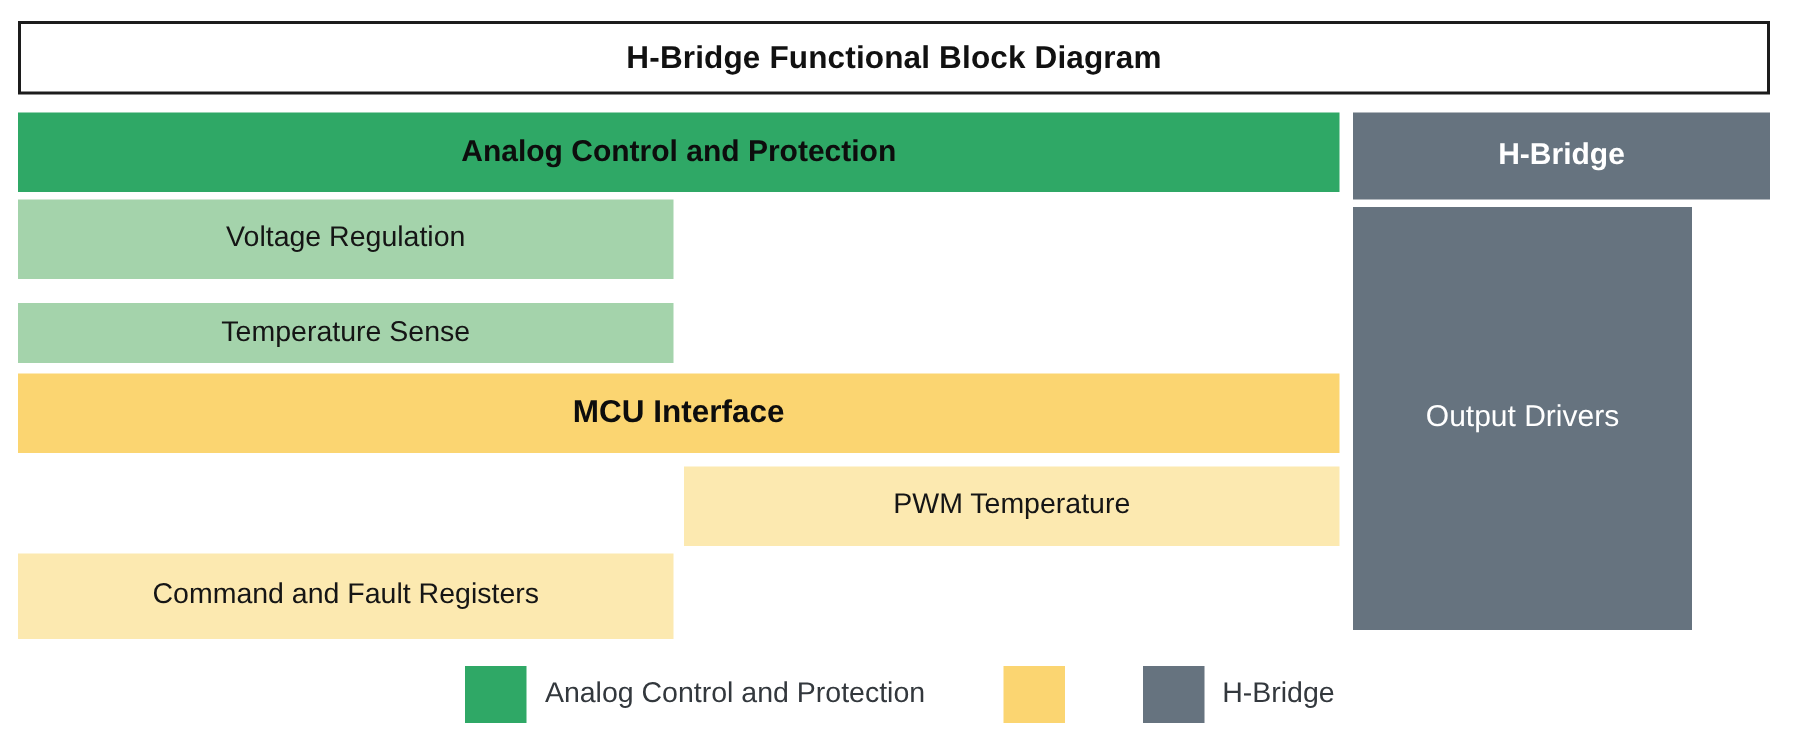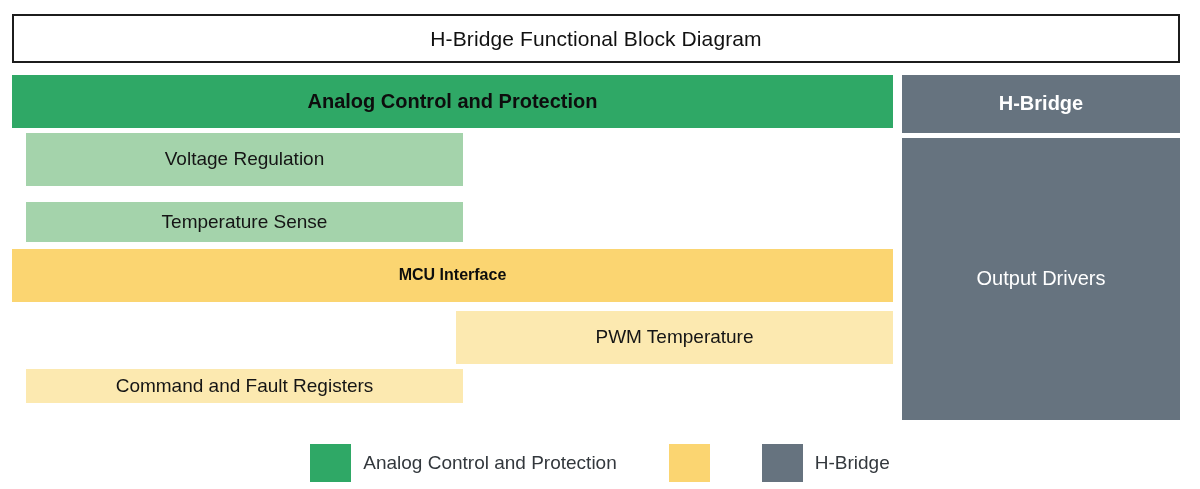--- a/index.html
+++ b/index.html
@@ -32,21 +32,21 @@
     height: 49px;
     box-sizing: border-box;
     border: 2px solid #1c1c1c;
     background: #ffffff;
     display: flex;
     align-items: center;
     justify-content: center;
   }
   .title-text {
     font-size: 21px;
-    font-weight: normal;
+    font-weight: bold;
     color: #111111;
     letter-spacing: 0.1px;
   }
 
   
   .blk {
     position: absolute;
     box-sizing: border-box;
     display: flex;
     align-items: center;
@@ -63,54 +63,54 @@
   }
   .cell-green {
     background: #a4d3ab;
     color: #151515;
     font-size: 19px;
   }
   .band-yellow {
     background: #fbd571;
     color: #0d0d0d;
     font-weight: bold;
-    font-size: 16px;
+    font-size: 21px;
   }
   .cell-yellow {
     background: #fce9b0;
     color: #151515;
     font-size: 19px;
   }
   .band-gray {
     background: #66737f;
     color: #ffffff;
     font-weight: bold;
     font-size: 20px;
   }
   .cell-gray {
     background: #66737f;
     color: #ffffff;
     font-size: 20px;
   }
 
   
   .left-full   { left: 12px;  width: 881px; }
-  .left-half-a { left: 12px;  width: 437px; margin-left: 14px; }
+  .left-half-a { left: 12px;  width: 437px; }
   .left-half-b { left: 456px; width: 437px; }
 
   .row-analog  { top: 75px;  height: 53px; }
   .row-g1      { top: 133px; height: 53px; }
   .row-g2      { top: 202px; height: 40px; }
   .row-mcu     { top: 249px; height: 53px; }
   .row-y1      { top: 311px; height: 53px; }
-  .row-y2      { top: 369px; height: 34px; }
+  .row-y2      { top: 369px; height: 57px; }
 
   
   .hb-header { left: 902px; top: 75px;  width: 278px; height: 58px; }
-  .hb-body   { left: 902px; top: 138px; width: 278px; height: 282px; }
+  .hb-body   { left: 902px; top: 138px; width: 226px; height: 282px; }
 
   
   .legend {
     position: absolute;
     left: 0;
     top: 437px;
     width: 1200px;
     height: 52px;
     display: flex;
     align-items: center;

